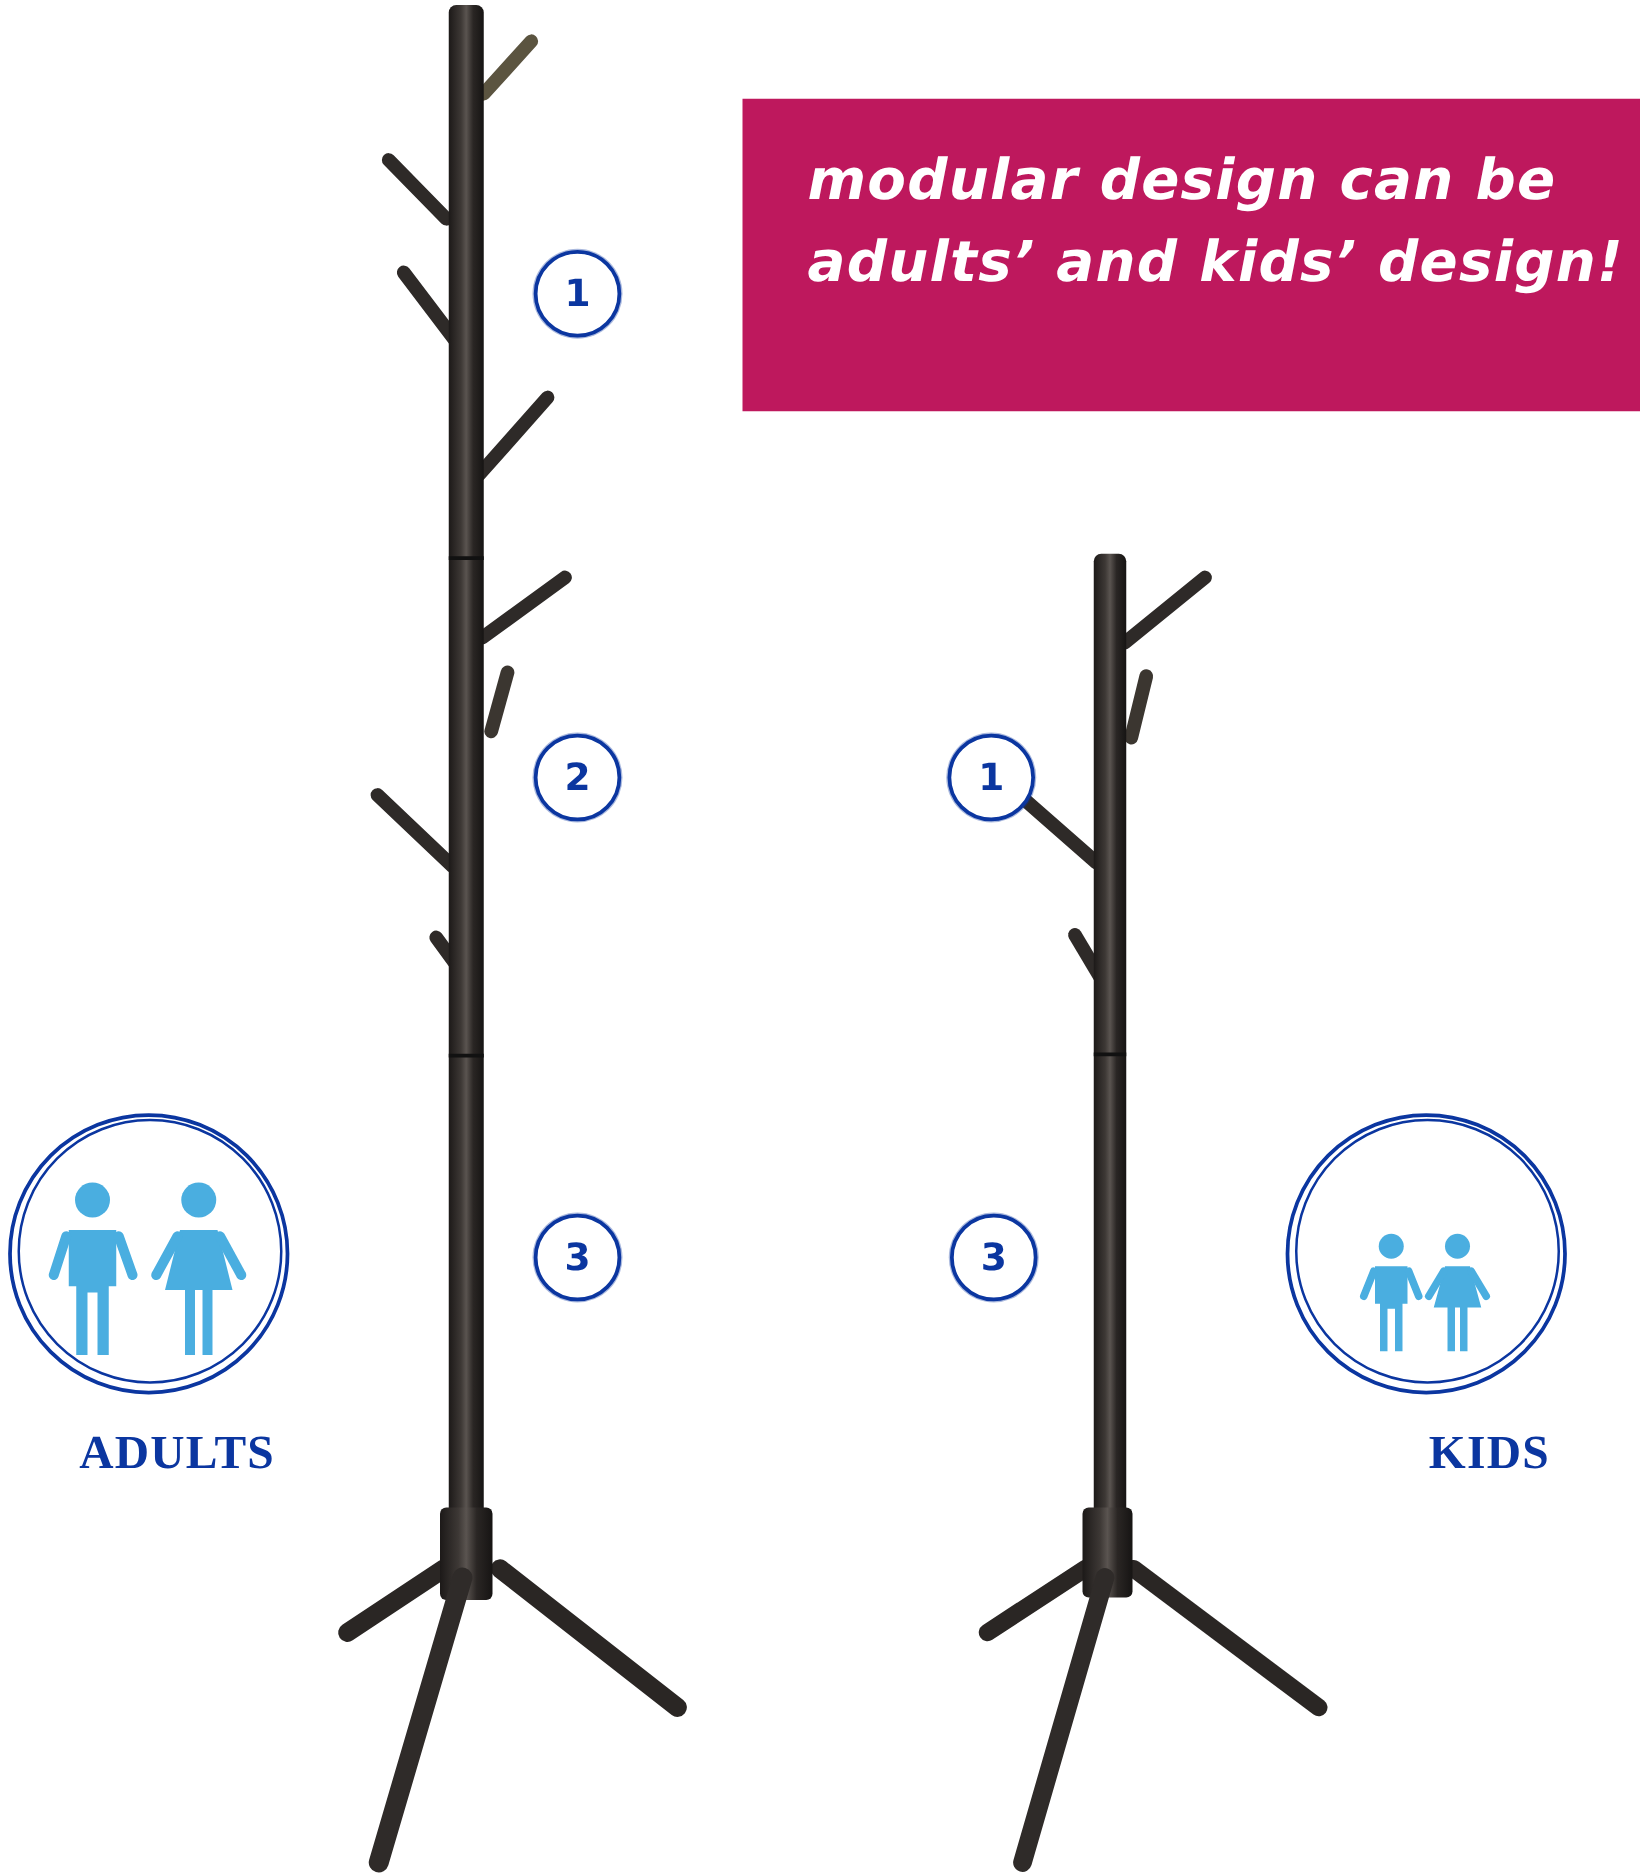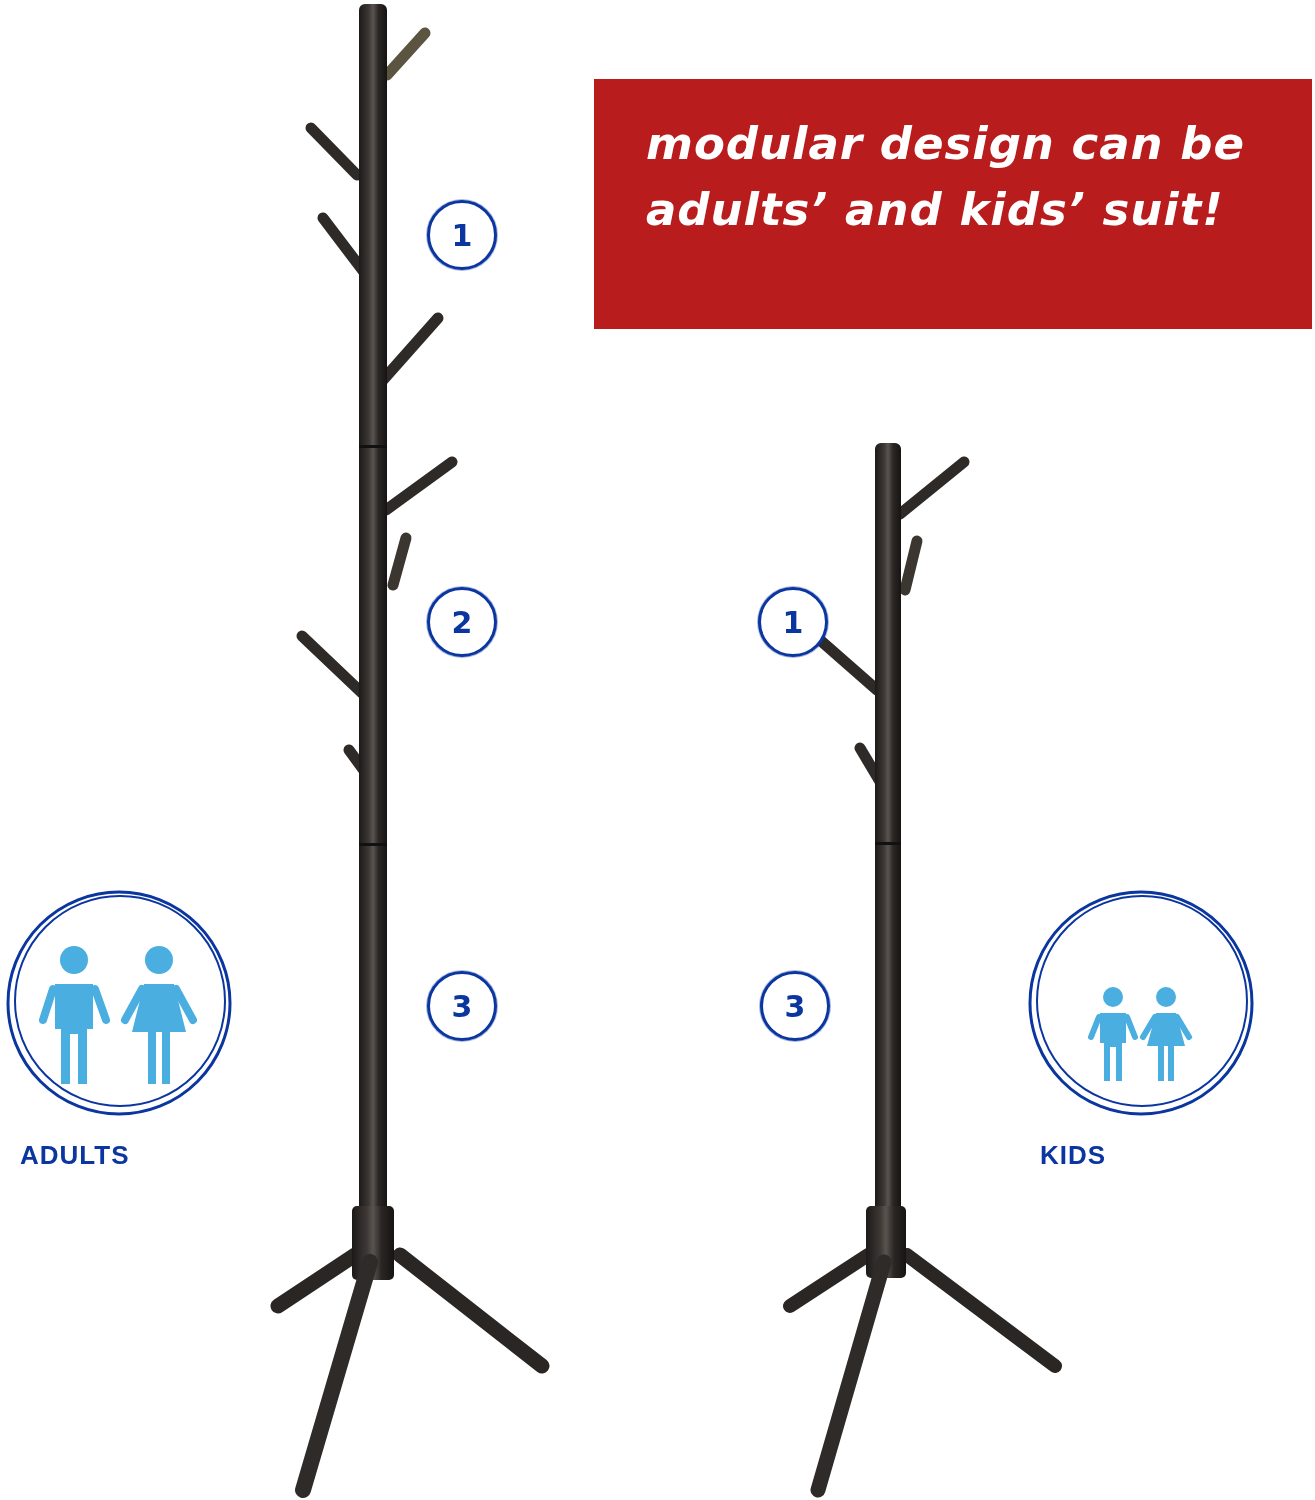--- a/index.html
+++ b/index.html
@@ -1,36 +1,36 @@
 <!DOCTYPE html>
 <html><head>
 <meta charset="utf-8">
 <style>
   html, body { margin:0; padding:0; background:#ffffff; }
   body { width:1315px; height:1500px; position:relative; overflow:hidden; font-family:"DejaVu Sans", sans-serif; }
   #scene { position:absolute; left:0; top:0; width:1315px; height:1500px; }
   .banner {
     position:absolute; left:594px; top:79px; width:718px; height:250px;
-    background:#b91c1c; color:#ffffff;
+    background:#be185d; color:#ffffff;
     box-sizing:border-box; padding:32px 0 0 52px;
   }
   .banner-line {
     display:block; font-family:"DejaVu Sans", sans-serif; font-weight:bold; font-style:italic;
     font-size:45px; line-height:66px; letter-spacing:1px; white-space:nowrap;
   }
   .num-badge {
     position:absolute; width:70px; height:70px; border-radius:50%;
     border:3px solid #0b36a0; box-sizing:border-box; background:#fff;
     display:flex; align-items:center; justify-content:center;
     color:#0b36a0; font-family:"DejaVu Sans", sans-serif; font-size:30px; font-weight:bold;
     box-shadow: 0 0 0 1px rgba(11,54,160,0.35);
   }
   .cat-label {
-    position:absolute; font-family:Liberation Sans, sans-serif; font-weight:bold; color:#0b36a0;
-    font-size:26px; letter-spacing:1px; text-align:left;
+    position:absolute; font-family:Liberation Serif, serif; font-weight:bold; color:#0b36a0;
+    font-size:38px; letter-spacing:1px; text-align:right;
   }
 </style>
 </head>
 <body>
 
 <div id="scene">
 
   <svg width="1315" height="1500" style="position:absolute;left:0;top:0">
     <defs>
       <linearGradient id="pole" x1="0" x2="1" y1="0" y2="0">
@@ -80,21 +80,21 @@
         <line x1="868" y1="1255" x2="790" y2="1306"></line>
         <line x1="907" y1="1255" x2="1055" y2="1366"></line>
       </g>
       <rect x="866" y="1206" width="40" height="72" rx="5" fill="url(#pole)"></rect>
       <line x1="884" y1="1262" x2="818" y2="1490" stroke="#2f2b29" stroke-width="15" stroke-linecap="round"></line>
     </g>
   </svg>
 
   <div class="banner">
     <span class="banner-line">modular design can be</span>
-    <span class="banner-line">adults’ and kids’ suit!</span>
+    <span class="banner-line">adults’ and kids’ design!</span>
   </div>
 
   <div class="num-badge" style="left:427px;top:200px;">1</div>
   <div class="num-badge" style="left:427px;top:587px;">2</div>
   <div class="num-badge" style="left:427px;top:971px;">3</div>
 
   <div class="num-badge" style="left:758px;top:587px;">1</div>
   <div class="num-badge" style="left:760px;top:971px;">3</div>
 
   <svg style="position:absolute;left:3px;top:887px" width="232" height="232" viewBox="0 0 232 232">

